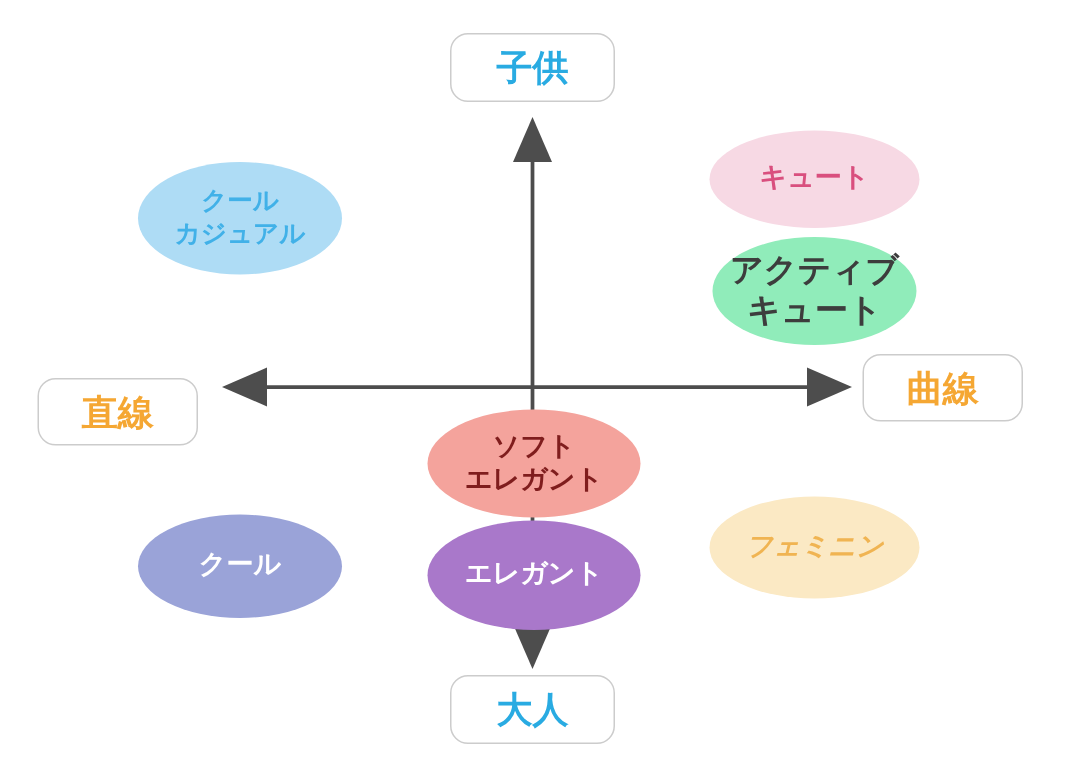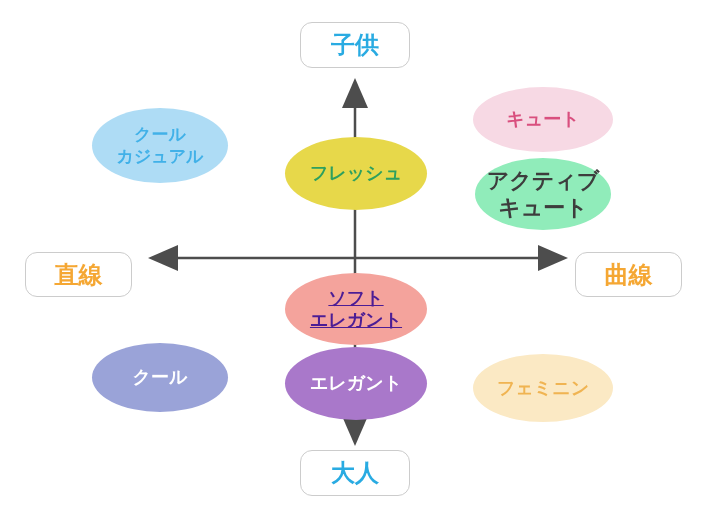--- a/index.html
+++ b/index.html
@@ -21,39 +21,39 @@
     border-radius: 12px;
     display:flex; align-items:center; justify-content:center;
     font-weight:bold; font-size:24px;
     box-sizing:border-box;
   }
   .axis-box.v { color: var(--v-label); }
   .axis-box.h { color: var(--h-label); margin-top: 17px; }
   .box-top    { left:300px; top:22px;  width:110px; height:46px; }
   .box-bottom { left:300px; top:450px; width:110px; height:46px; }
   .box-left   { left:25px;  top:235px; width:107px; height:45px; }
-  .box-right  { left:575px; top:235px; width:107px; height:45px; }
+  .box-right  { left:575px; top:219px; width:107px; height:45px; }
 
   .ellipse {
     position:absolute; z-index:2;
     border-radius:50%;
     display:flex; align-items:center; justify-content:center;
     text-align:center;
     font-weight:bold; font-size:18px;
     line-height:1.25;
     white-space:pre-line;
   }
   .e-cool-casual  { left:92px;  top:108px; width:136px; height:75px; font-size:17px; }
   .e-fresh        { left:285px; top:137px; width:142px; height:73px; }
   .e-cute         { left:473px; top:87px;  width:140px; height:65px; }
   .e-active-cute  { left:475px; top:158px; width:136px; height:72px; font-size:22px; }
   .e-soft-elegant { left:285px; top:273px; width:142px; height:72px; }
   .e-cool         { left:92px;  top:343px; width:136px; height:69px; }
   .e-elegant      { left:285px; top:347px; width:142px; height:73px; }
-  .e-feminine     { left:473px; top:354px; width:140px; height:68px; }
+  .e-feminine     { left:473px; top:331px; width:140px; height:68px;font-style:italic; }
 </style>
 </head>
 <body>
 
 <div class="canvas">
 
   <svg class="axes" viewBox="0 0 710 518" xmlns="http://www.w3.org/2000/svg">
     <line x1="355" y1="104" x2="355" y2="424"></line>
     <polygon points="355,78 342,108 368,108"></polygon>
     <polygon points="355,446 342,416 368,416"></polygon>
@@ -72,31 +72,28 @@
     <span>直線</span>
   </div>
   <div class="axis-box h box-right">
     <span>曲線</span>
   </div>
 
   <div class="ellipse e-cool-casual" style="background: rgb(174, 220, 245); color: rgb(65, 177, 232);">
     <span>クール
 カジュアル</span>
   </div>
-  <div class="ellipse e-fresh" style="background: rgb(231, 216, 74); color: rgb(46, 160, 95);">
-    <span>フレッシュ</span>
-  </div>
   <div class="ellipse e-cute" style="background: rgb(247, 217, 228); color: rgb(217, 79, 126);">
     <span>キュート</span>
   </div>
   <div class="ellipse e-active-cute" style="background: rgb(144, 236, 186); color: rgb(61, 61, 61);">
     <span>アクティブ
 キュート</span>
   </div>
-  <div class="ellipse e-soft-elegant" style="background: rgb(244, 163, 156); color: #4c1d95; text-decoration: underline;">
+  <div class="ellipse e-soft-elegant" style="background: rgb(244, 163, 156); color: #7f1d1d;">
     <span>ソフト
 エレガント</span>
   </div>
   <div class="ellipse e-cool" style="background: rgb(154, 163, 216); color: rgb(255, 255, 255);">
     <span>クール</span>
   </div>
   <div class="ellipse e-elegant" style="background: rgb(169, 120, 202); color: rgb(255, 255, 255);">
     <span>エレガント</span>
   </div>
   <div class="ellipse e-feminine" style="background: rgb(251, 233, 196); color: rgb(240, 180, 82);">

